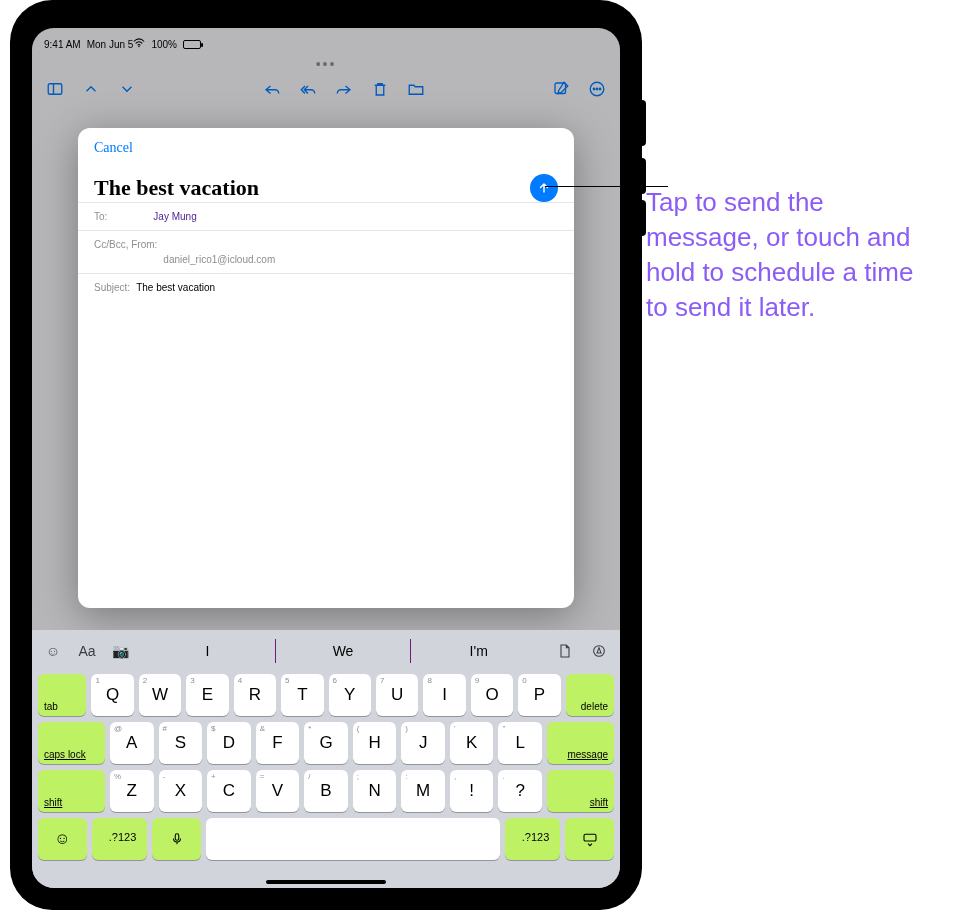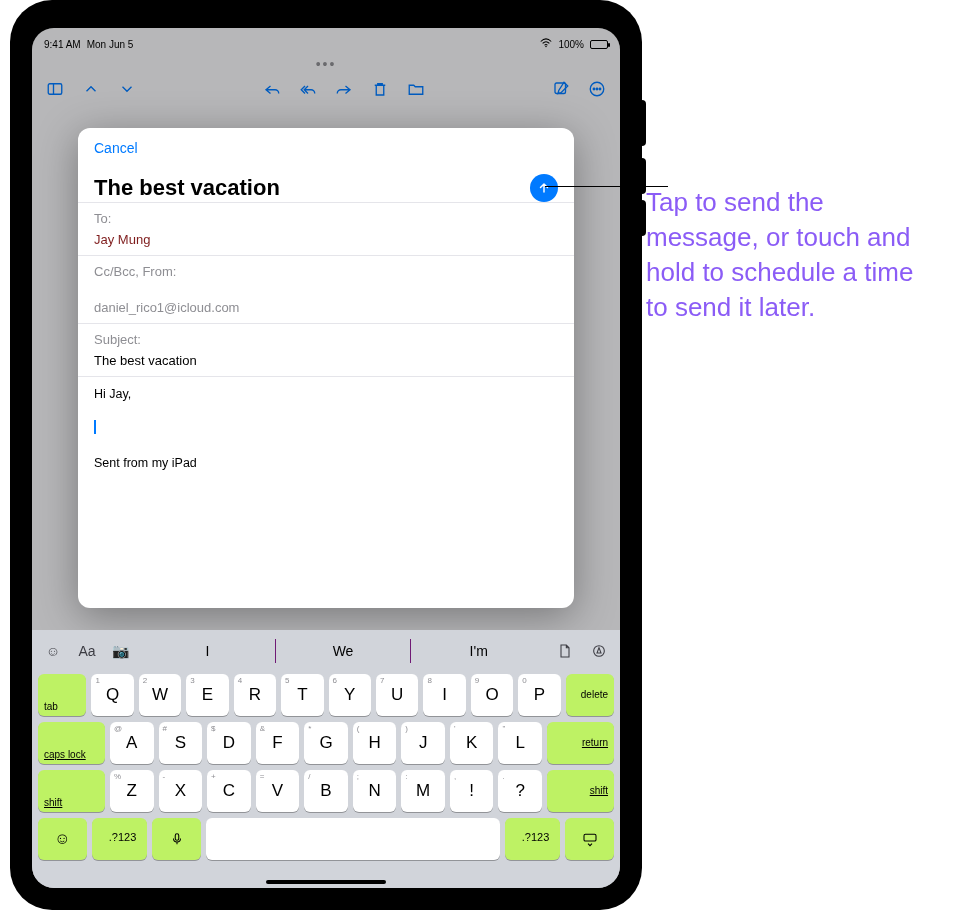--- a/index.html
+++ b/index.html
@@ -33,21 +33,21 @@
     position: relative;
     display: flex;
     flex-direction: column;
   }
 
   
   .status {
     height: 18px;
     font-size: 10px;
     display: flex;
-    justify-content: space-between;
+    justify-content: flex-start;
     align-items: center;
     padding: 16px 12px;
     color: #000;
   }
   .status .left, .status .right { display:flex; gap:6px; align-items:center; }
   .battery-icon {
     width: 18px; height: 9px; border: 1px solid #000; border-radius: 2px; position: relative;
   }
   .battery-icon::after { content:""; position:absolute; right:-3px; top:2px; width:2px; height:4px; background:#000; border-radius:1px; }
   .battery-fill { background:#000; height:100%; width:100%; }
@@ -83,41 +83,40 @@
     position:absolute;
     left: 46px; right: 46px; top: 100px;
     bottom: 280px;
     background:#fff;
     border-radius: 12px;
     display:flex;
     flex-direction:column;
     box-shadow: 0 8px 40px rgba(0,0,0,0.35);
     overflow:hidden;
   }
-  .sheet-hdr { padding: 12px 16px 0 16px; }
+  .sheet-hdr { padding: 12px 16px 0 16px; font-family: Liberation Serif, serif; }
   .cancel { color:#007aff; font-size:14px; cursor:pointer; }
   .sheet-title-row { display:flex; align-items:center; justify-content:space-between; margin-top:18px; }
   .sheet-title { font-size:22px; font-weight:700; }
   .send-btn {
     width:28px;height:28px;border-radius:50%;background:#007aff;
     display:flex;align-items:center;justify-content:center;cursor:pointer;
   }
   .send-btn svg { width:14px;height:14px;stroke:#fff;fill:none;stroke-width:2.5;stroke-linecap:round;stroke-linejoin:round;}
 
   .field {
     border-top:1px solid #e5e5ea;
     padding: 8px 16px;
-    font-size:13px;
+    font-size:10px;
     display:flex; gap:6px;
     color:#000;
-    flex-direction:column;
   }
   .field:first-of-type { margin-top:12px; }
   .flabel { color:#8e8e93; }
-  .recipient { color:#7f1d1d; }
+  .recipient { color:#4c1d95;margin-left:40px; }
   .body {
     border-top:1px solid #e5e5ea;
     flex:1;
     padding: 10px 16px;
     font-size:12.5px;
     color:#000;
     position:relative;
   }
   .cursor {
     display:inline-block; width:1.5px; height:14px; background:#007aff;
@@ -165,21 +164,21 @@
     justify-content:center;
   }
   .key .main { font-size:17px; }
   .key .alt {
     position:absolute; top:2px; left:4px;
     font-size:8px; color:#8e8e93;
   }
   .key.gray { background:#bef264; }
   .key.wide { flex:1.4;text-decoration:underline; }
   .key.label { font-size:10px; color:#000; justify-content:flex-start; padding-left:6px; align-items:flex-end; padding-bottom:4px;}
-  .key.labelr { font-size:10px; justify-content:flex-end; padding-right:6px; align-items:flex-end; padding-bottom:16px;}
+  .key.labelr { font-size:10px; justify-content:flex-end; padding-right:6px; align-items:flex-end; padding-bottom:4px;}
   .key.space { background:#fff; flex:6; }
   .key.icon { font-size:16px; }
   .home-bar {
     position:absolute; bottom:4px; left:50%; transform:translateX(-50%);
     width:120px; height:4px; background:#000; border-radius:3px;
   }
 
   
   .callout {
     position:absolute;
@@ -304,25 +303,20 @@
         <span class="recipient">Jay Mung</span>
       </div>
       <div class="field">
         <span class="flabel">Cc/Bcc, From:</span>
         <span style="color:#8e8e93;margin-top:15px;">daniel_rico1@icloud.com</span>
       </div>
       <div class="field">
         <span class="flabel">Subject:</span>
         <span>The best vacation</span>
       </div>
-      <div class="body">
-        <div>Hi Jay,</div>
-        <div style="margin-top:18px;"><span class="cursor"></span></div>
-        <div class="sig">Sent from my iPad</div>
-      </div>
     </div>
 
     <div class="keyboard">
       <div class="predict">
         <div class="pre-ico">☺</div>
         <div class="pre-ico">Aa</div>
         <div class="pre-ico">📷</div>
         <div class="pred-cells" id="pred-cells">
             <div class="pred">I</div>
             <div class="pred">We</div>
@@ -420,21 +414,21 @@
             <span class="main">J</span>
           </div>
           <div class="key">
             <span class="alt">'</span>
             <span class="main">K</span>
           </div>
           <div class="key">
             <span class="alt">"</span>
             <span class="main">L</span>
           </div>
-          <div class="key gray labelr wide">return</div>
+          <div class="key gray labelr wide">message</div>
         </div>
       <div class="krow" id="krow3">
         <div class="key gray label wide">
             <span>shift</span>
           </div>
       <div class="key">
             <span class="alt">%</span>
             <span class="main">Z</span>
           </div>
           <div class="key">

